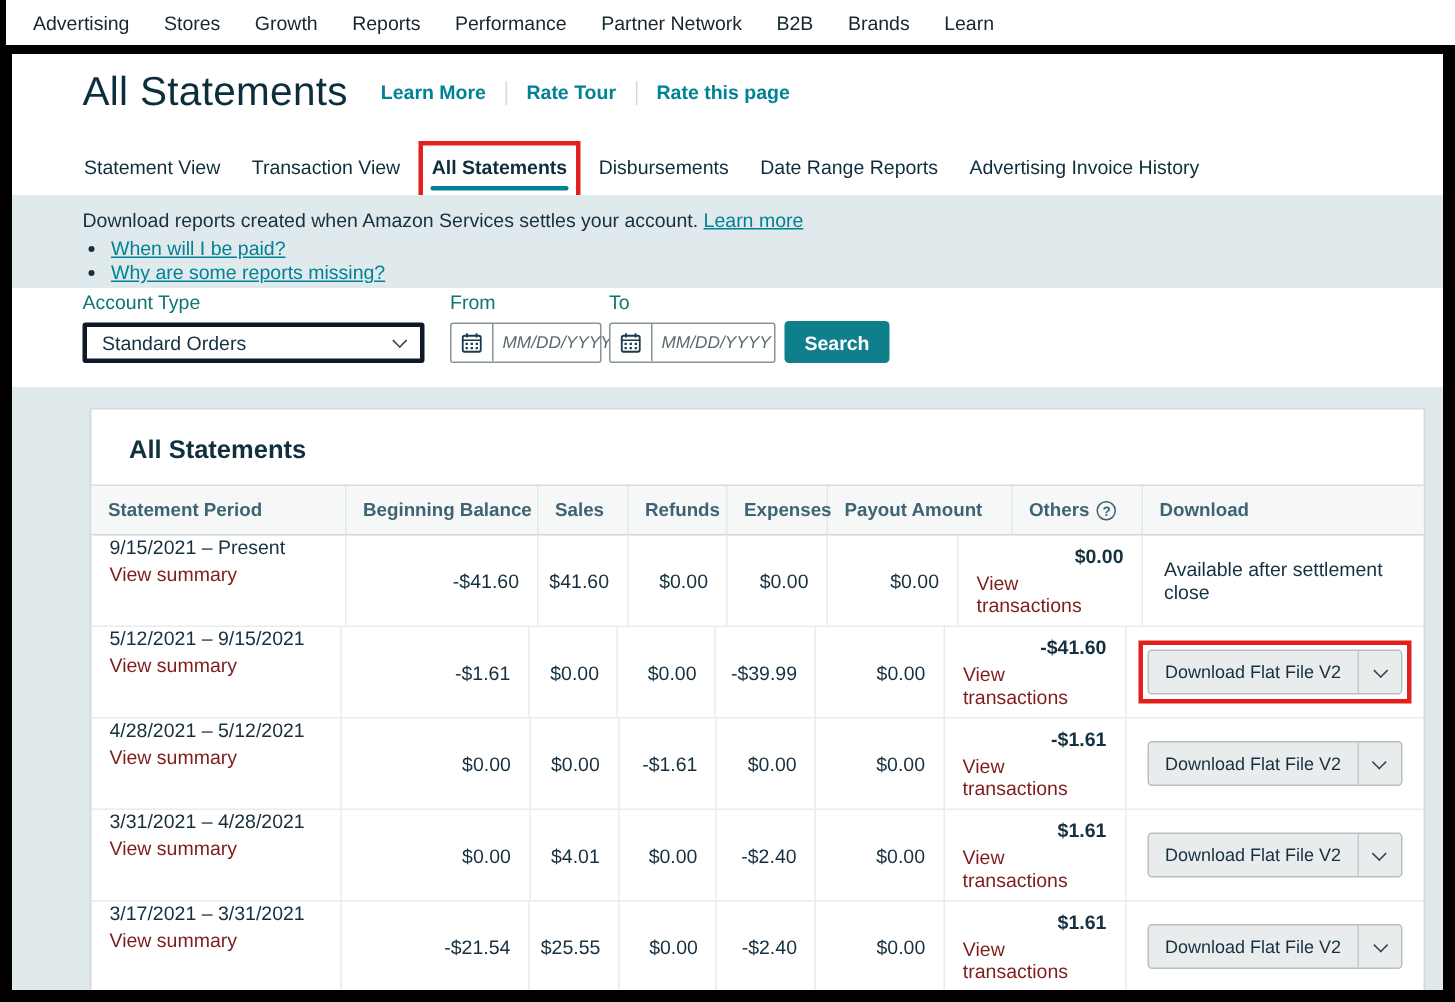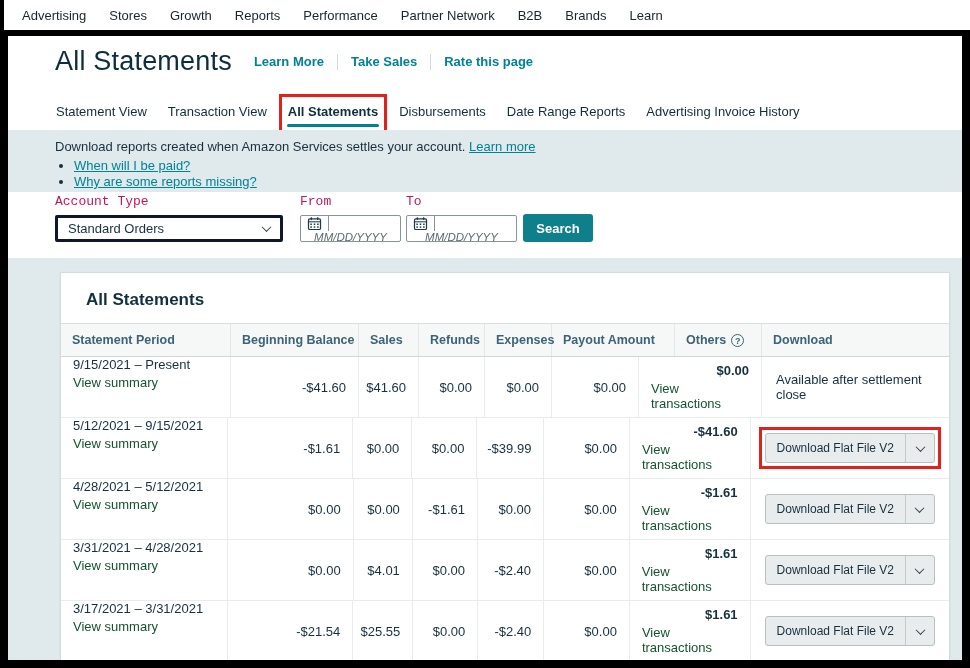--- a/index.html
+++ b/index.html
@@ -31,28 +31,28 @@
   
   .banner { position:absolute; top:94px; left:0; right:0; height:62px; background:#e0e9eb; padding:9px 0 0 47px; }
   .banner-line { font-size:13px; color:#16303f; }
   .banner a { color:#008296; font-size:13px; text-decoration:underline; cursor:pointer; }
   .banner ul { list-style:disc; margin:4px 0 0 19px; }
   .banner li { font-size:13px; line-height:15px; color:#16303f; margin-bottom:1px; }
 
   
   .filters { position:absolute; top:158px; left:47px; display:flex; align-items:flex-end; }
   .fgroup { display:flex; flex-direction:column; }
-  .flabel { font-size:13px; color:#be185d; margin-bottom:6px;font-family:Liberation Mono, monospace; }
+  .flabel { font-size:13px; color:#0f766e; margin-bottom:6px; }
   .select { width:228px; height:27px; border:3px solid #0f172a; border-radius:2px; background:#fff;
             display:flex; align-items:center; justify-content:space-between; padding:0 10px;
             font-size:13px; color:#16303f; cursor:pointer; margin-right:17px; }
   .chev { display:inline-block; width:7px; height:7px; border-right:1.6px solid #33444c;
           border-bottom:1.6px solid #33444c; transform:rotate(45deg) translate(-1px,-1px); }
   .datefield { height:27px; border:1px solid #879596; border-radius:2px; background:#fff;
-               display:flex; align-items:center; cursor:text;flex-direction:column; }
+               display:flex; align-items:center; cursor:text; }
   .from-field { width:101px; margin-right:5px; }
   .to-field { width:111px; margin-right:6px; }
   .cal-box { width:28px; align-self:stretch; display:flex; align-items:center; justify-content:center;
              border-right:1px solid #879596; flex:none; }
   .placeholder { font-style:italic; font-size:11.5px; color:#5a6a6e; padding:0 6px; white-space:nowrap; }
   .search-btn { width:70px; height:28px; background:#0e7f8b; color:#fff; font-size:13px; font-weight:700;
                 border:none; border-radius:3px; cursor:pointer; font-family:inherit; }
 
   
   .content { position:absolute; top:222px; left:0; right:0; bottom:0; background:#e0e9eb; }
@@ -67,21 +67,21 @@
   .help-icon { display:inline-block; width:13px; height:13px; border:1px solid #3e6374; border-radius:50%;
                font-size:9px; line-height:12px; text-align:center; margin-left:5px; color:#3e6374; cursor:pointer; }
 
   .tr { display:flex; border-bottom:1px solid #e8ecec; height:61px; }
   .td { border-right:1px solid #e8ecec; }
   .c0 { width:170px; } .c1 { width:128px; } .c2 { width:60px; } .c3 { width:66px; }
   .c4 { width:67px; } .c5 { width:87px; } .c6 { width:123px; } .c7 { flex:1; border-right:none; }
   .num { display:flex; align-items:center; justify-content:flex-end; padding:0 12px; font-size:13px; color:#16303f; }
   .period-cell { display:flex; flex-direction:column; justify-content:flex-start; padding:0 12px; gap:3px; }
   .period { font-size:13px; color:#16303f; }
-  .link { font-size:13px; color:#14532d; text-decoration:none; cursor:pointer; }
+  .link { font-size:13px; color:#7f1d1d; text-decoration:none; cursor:pointer; }
   .payout-cell { display:flex; flex-direction:column; justify-content:center; align-items:flex-end; padding:0 12px; gap:3px; }
   .payout { font-size:13px; font-weight:700; color:#16303f; }
   .download-cell { display:flex; align-items:center; padding:0 14px; }
   .dl-note { font-size:13px; color:#16303f; }
   .dl-wrap { position:relative; }
   .dl-btn { display:flex; align-items:stretch; height:30px; background:#e9eced; border:1px solid #b8c0c2;
             border-radius:3px; padding:0; cursor:pointer; font-family:inherit; }
   .dl-label { font-size:12px; color:#16303f; padding:4px 11px; white-space:nowrap; display:flex; align-items:center; }
   .dl-toggle { width:29px; display:flex; align-items:center; justify-content:center; border-left:1px solid #c3cacc; cursor:pointer; }
   .dl-redbox { left:-6px; right:-6px; top:-6px; bottom:-6px; }
@@ -101,21 +101,21 @@
     <a class="nav-item">Learn</a>
   </div>
 
 <div class="frame">
 
   <div class="page-header">
     <h1 class="page-title">All Statements</h1>
     <div class="header-links">
         <a class="header-link">Learn More</a>
         <span class="hl-divider"></span>
-        <a class="header-link">Take Sales</a>
+        <a class="header-link">Rate Tour</a>
         <span class="hl-divider"></span>
         <a class="header-link">Rate this page</a>
       </div>
   </div>
 
   <div class="tabs">
       <div class="tab"><span class="tab-label">Statement View</span></div>
       <div class="tab"><span class="tab-label">Transaction View</span></div>
       <div class="tab active"><span class="tab-label">All Statements</span><span class="tab-underline"></span><span class="redbox tab-redbox"></span></div>
       <div class="tab"><span class="tab-label">Disbursements</span></div>

